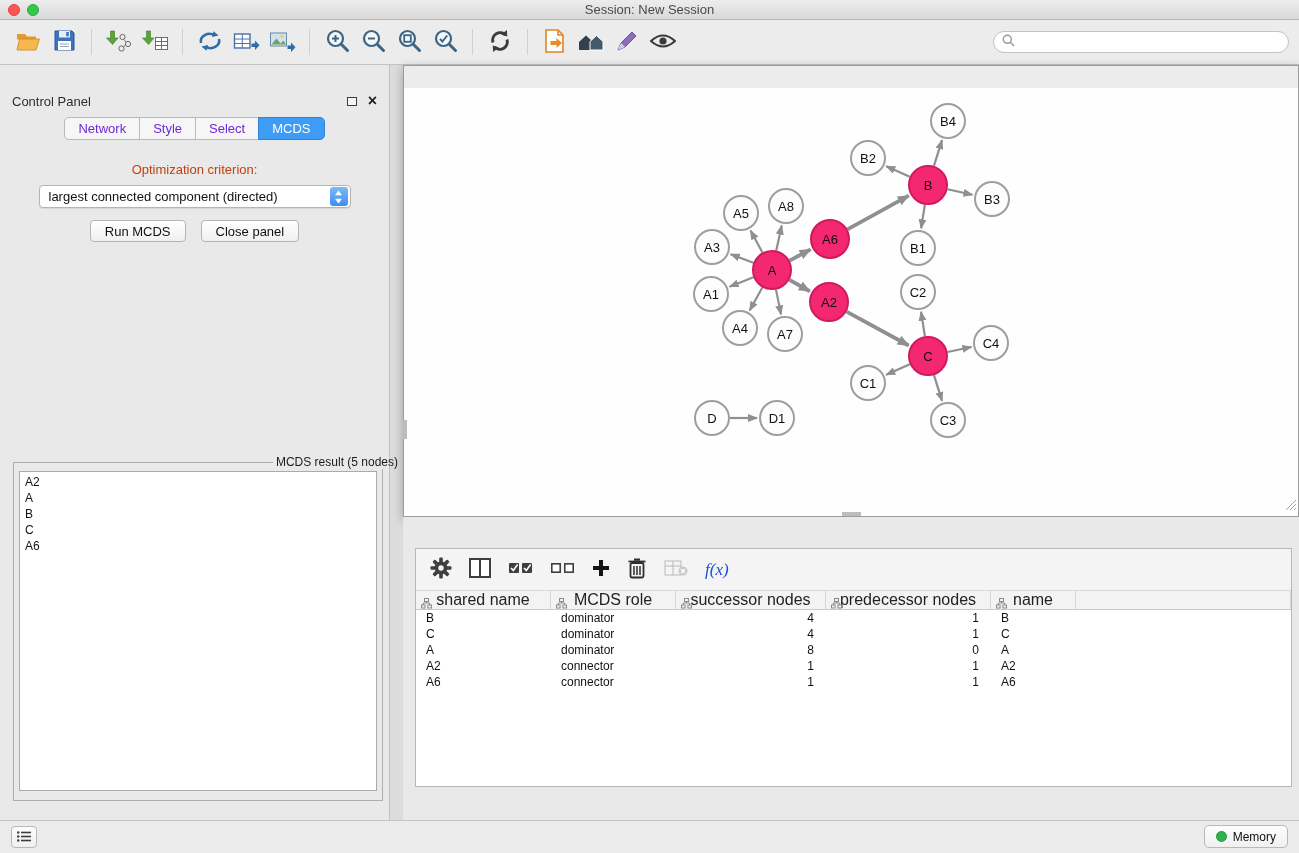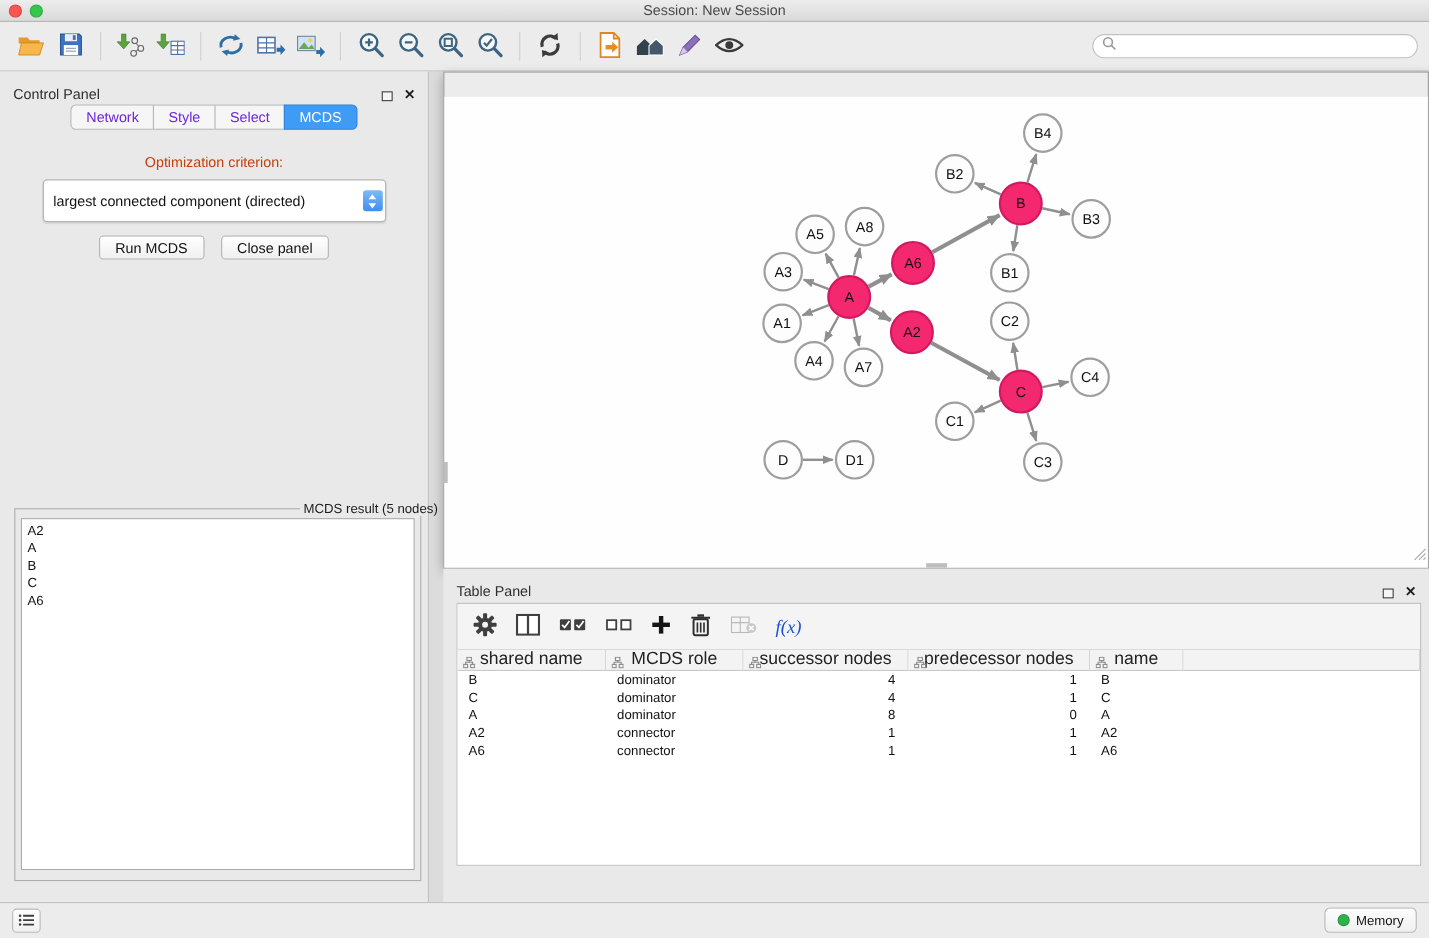--- a/index.html
+++ b/index.html
@@ -23,37 +23,37 @@
   .tbtn { background:none; border:none; width:36px; height:34px; display:flex;
     align-items:center; justify-content:center; cursor:default; }
   .tsep { width:1px; height:26px; background:#CFCFCF; margin:0 9px; }
   .searchbox { margin-left:auto; width:296px; height:22px; background:#FFFFFF;
     border:1px solid #C2C2C2; border-radius:11px; display:flex; align-items:center;
     padding:0 8px; gap:5px; }
   .searchbox input { border:none; outline:none; flex:1; font-size:12px; background:transparent;
     font-family:"Liberation Sans",sans-serif; }
 
   
-  .panel-header { height:28px; display:flex; align-items:flex-end; padding:0 12px;
-    font-size:13px; color:#2E2E2E; }
+  .panel-header { height:28px; display:flex; align-items:center; padding:0 12px;
+    font-size:13px; color:#2E2E2E;margin-top:22px; }
   .panel-ctl { margin-left:auto; display:flex; align-items:center; gap:11px; }
   .float-icon { width:10px; height:9px; border:1.5px solid #3C3C3C; display:inline-block; background:#F5F5F5; }
   .close-x { font-size:16px; font-weight:bold; color:#1E1E1E; line-height:12px; }
 
   
   .control-panel { position:absolute; left:0; top:65px; width:390px; height:755px;
     background:#E9E9E9; border-right:1px solid #C0C0C0; }
   .cp-tabs { display:flex; justify-content:center; margin-top:2px; }
   .cp-tab, .tp-tab { font-size:13px; color:#6d28d9; padding:3px 13px; background:#F6F6F6;
     border:1px solid #B9B9B9; margin-left:-1px; }
   .cp-tab:first-child, .tp-tab:first-child { border-radius:5px 0 0 5px; margin-left:0; }
   .cp-tab:last-child,  .tp-tab:last-child  { border-radius:0 5px 5px 0; }
   .cp-tab.active, .tp-tab.active { background:#3E9CF6; border-color:#2F83DB; color:#FFFFFF; }
   .opt-label { text-align:center; margin-top:22px; font-size:13px; color:#c2410c; }
-  .dropdown { margin:8px auto 0 auto; width:312px; height:39px; background:#FFFFFF;
+  .dropdown { margin:8px auto 0 auto; width:312px; height:23px; background:#FFFFFF;
     border:1px solid #B5B5B5; border-radius:4px; display:flex; align-items:center;
     box-shadow:0 1px 1px rgba(0,0,0,0.08); }
   .dd-val { flex:1; padding:0 9px; font-size:13px; color:#111; white-space:nowrap; overflow:hidden; }
   .dd-stepper { width:18px; height:19px; margin-right:2px; border-radius:3px;
     background:linear-gradient(#7CBBF9,#3E8EF0); display:flex; align-items:center; justify-content:center; }
   .btn-row { display:flex; justify-content:center; gap:15px; margin-top:12px; }
   .push-btn { font-size:13px; color:#111; padding:2px 14px; height:22px;
     background:linear-gradient(#FFFFFF,#F0F0F0); border:1px solid #B4B4B4; border-radius:4px;
     font-family:"Liberation Sans",sans-serif; }
   .result-box { position:absolute; left:13px; top:390px; width:370px; height:346px;

